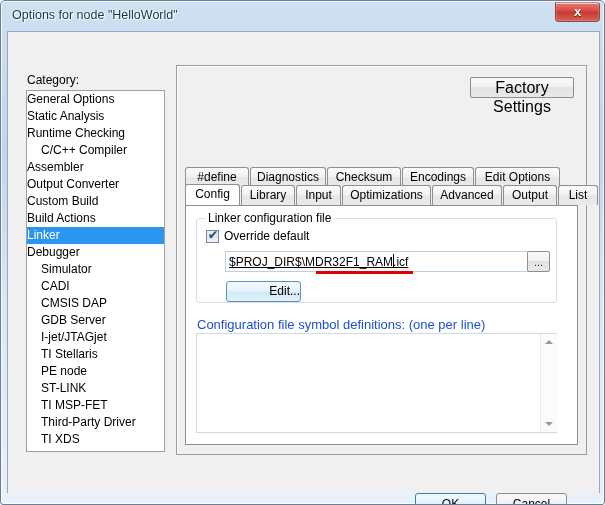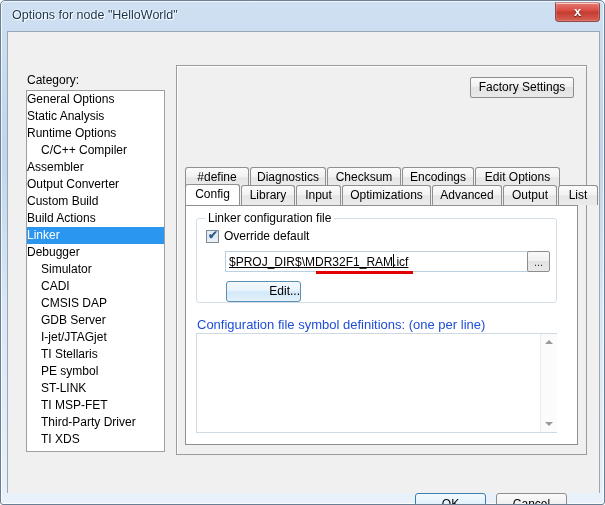--- a/index.html
+++ b/index.html
@@ -138,21 +138,21 @@
     position: absolute;
     right: 12px;
     top: 11px;
     width: 104px;
     height: 21px;
     box-sizing: border-box;
     border: 1px solid #8d8d8d;
     border-radius: 2px;
     background: linear-gradient(to bottom, #fafafa 0%, #f0f0f0 48%, #e3e3e3 50%, #e9e9e9 100%);
     font-family: "Liberation Sans", sans-serif;
-    font-size: 12px;
+    font-size: 16px;
     color: #000;
     line-height: 19px;
     text-align: center;
     cursor: pointer;
     padding: 0;
   }
 
   
   .tabs-row {
     position: absolute;
@@ -431,35 +431,35 @@
         <div class="x">x</div>
       </div>
     </div>
 
     <div class="client">
 
       <div class="cat-label">Category:</div>
       <div class="cat-list" id="cat-list">
           <div class="cat-item">General Options</div>
           <div class="cat-item">Static Analysis</div>
-          <div class="cat-item">Runtime Options</div>
+          <div class="cat-item">Runtime Checking</div>
           <div class="cat-item indent">C/C++ Compiler</div>
           <div class="cat-item">Assembler</div>
           <div class="cat-item">Output Converter</div>
           <div class="cat-item">Custom Build</div>
           <div class="cat-item">Build Actions</div>
           <div class="cat-item selected">Linker</div>
           <div class="cat-item">Debugger</div>
           <div class="cat-item indent">Simulator</div>
           <div class="cat-item indent">CADI</div>
           <div class="cat-item indent">CMSIS DAP</div>
           <div class="cat-item indent">GDB Server</div>
           <div class="cat-item indent">I-jet/JTAGjet</div>
           <div class="cat-item indent">TI Stellaris</div>
-          <div class="cat-item indent">PE symbol</div>
+          <div class="cat-item indent">PE node</div>
           <div class="cat-item indent">ST-LINK</div>
           <div class="cat-item indent">TI MSP-FET</div>
           <div class="cat-item indent">Third-Party Driver</div>
           <div class="cat-item indent">TI XDS</div>
         </div>
 
       <div class="right-panel">
 
         <button class="factory-btn">Factory Settings</button>
 

